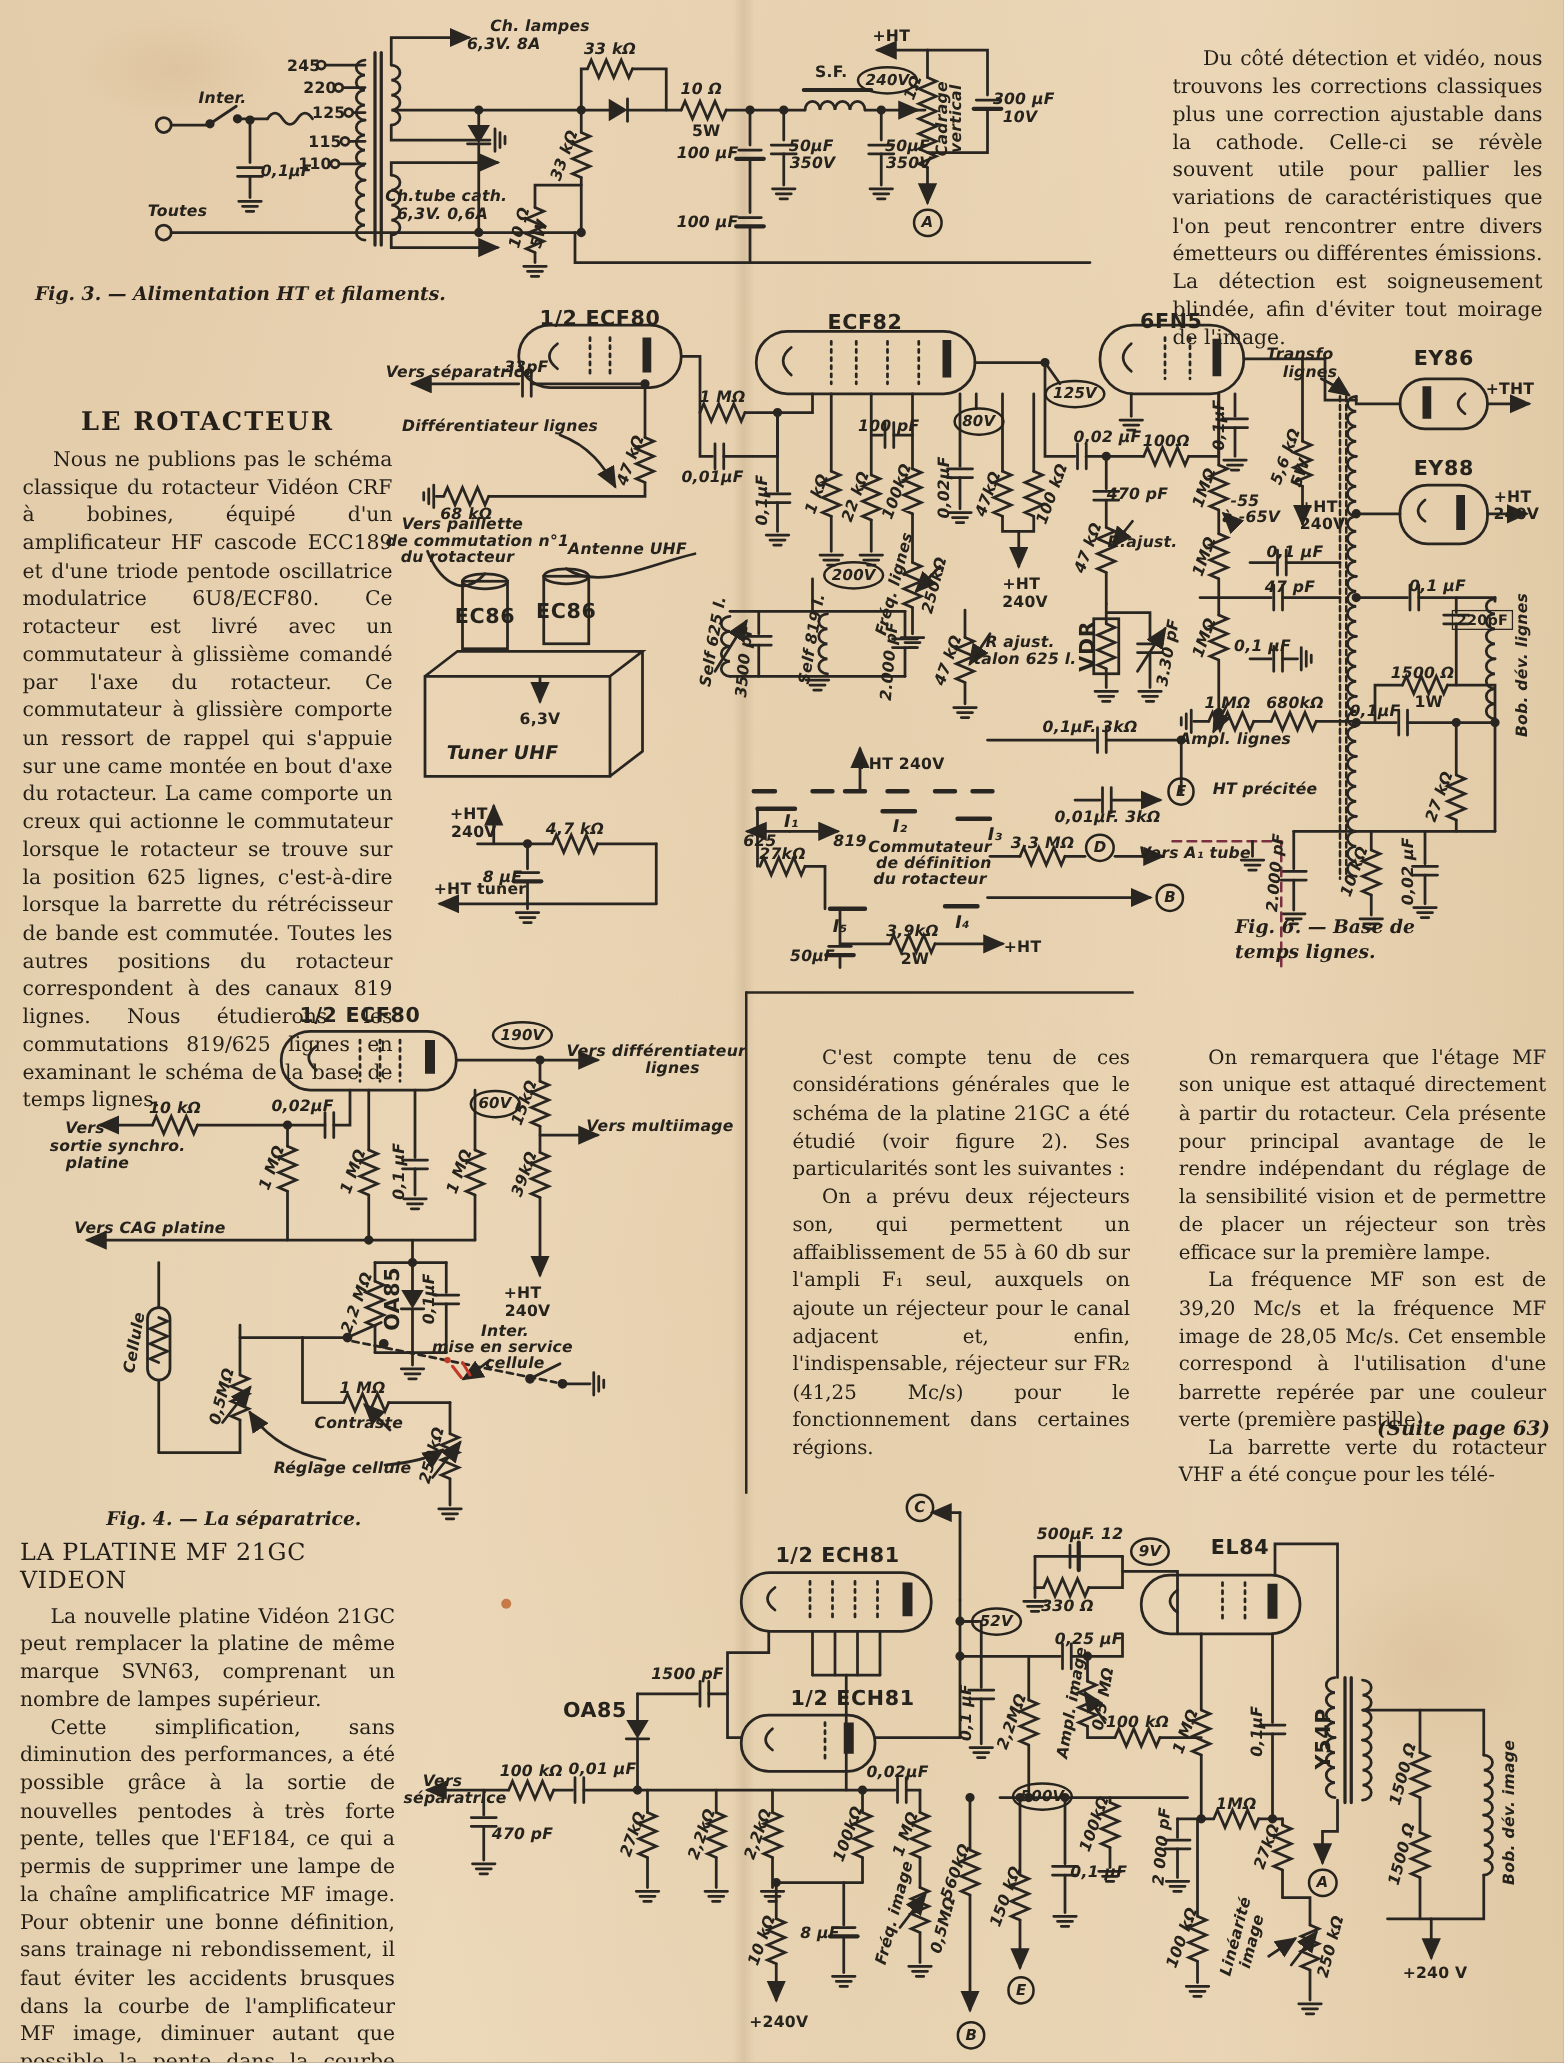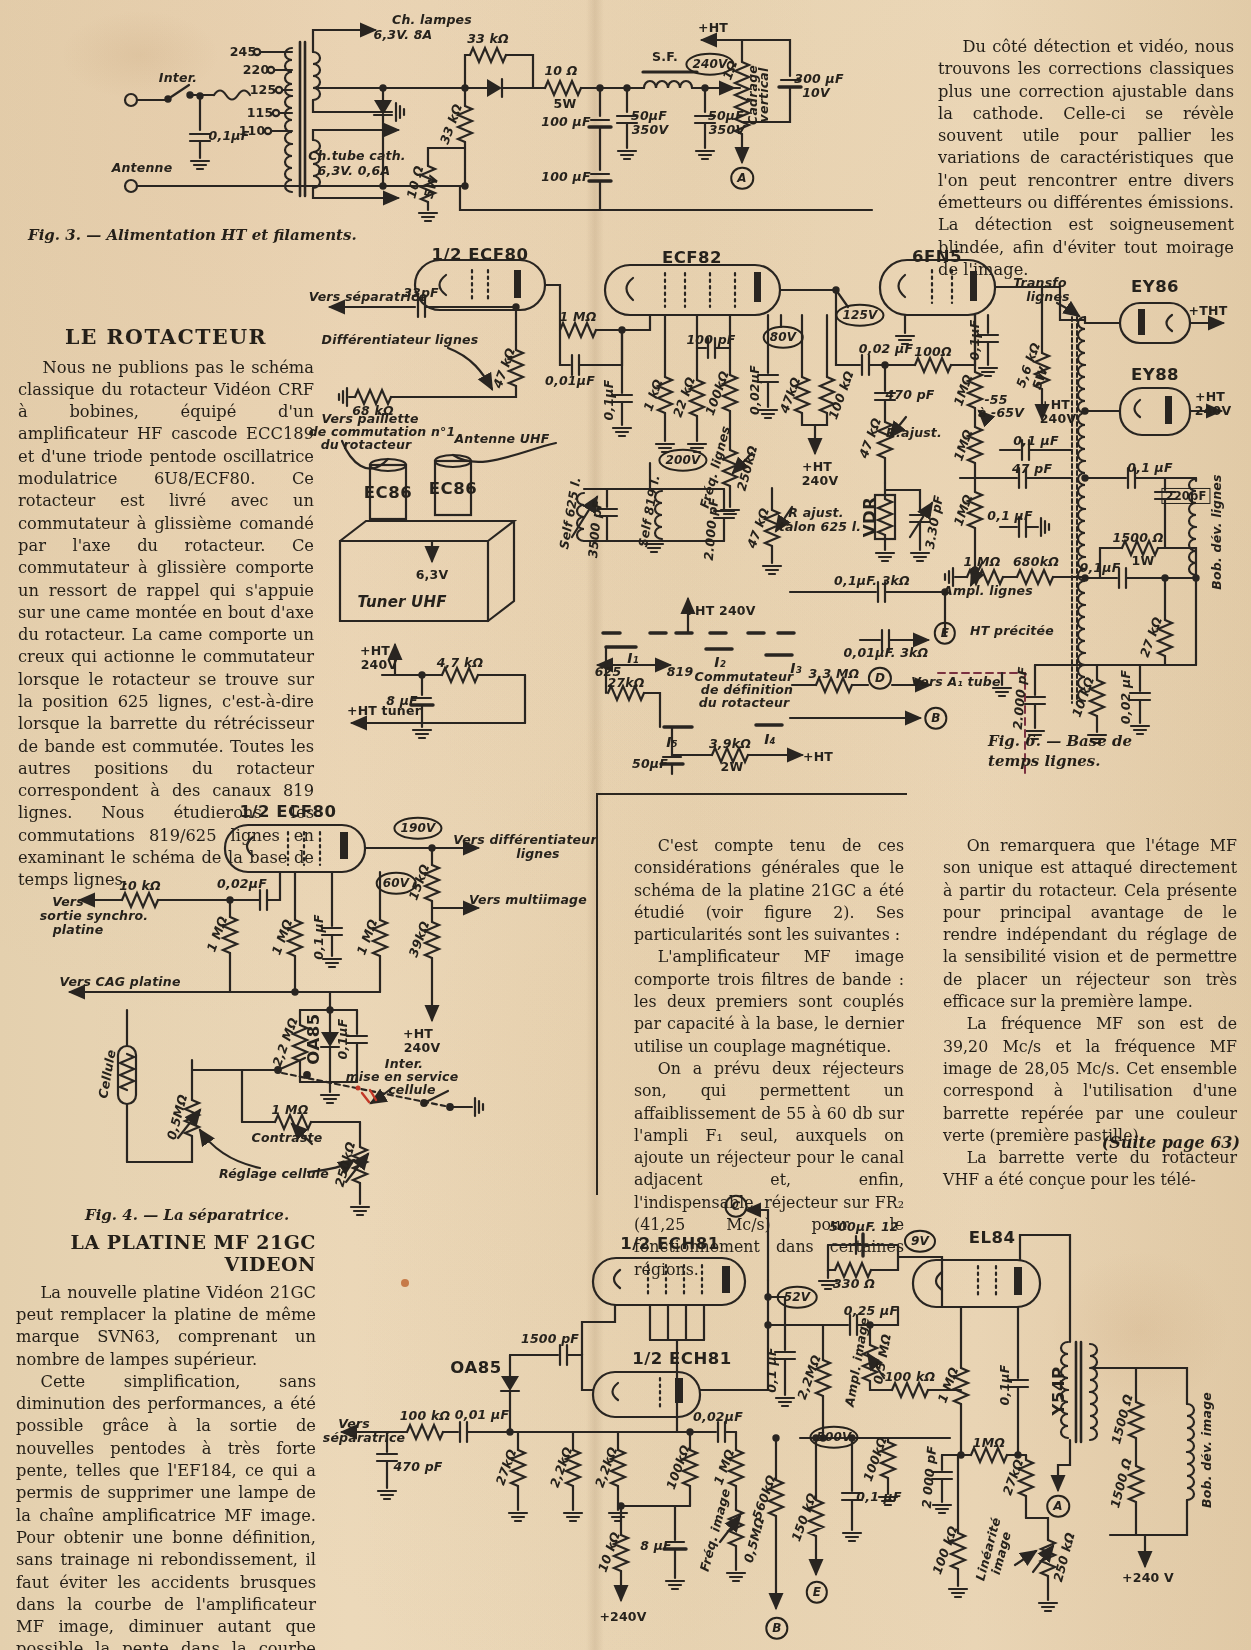--- a/index.html
+++ b/index.html
@@ -10,21 +10,21 @@
       radial-gradient(ellipse at 45% 60%, rgba(200,150,95,.07), transparent 50%),
       radial-gradient(ellipse at 85% 85%, rgba(190,130,80,.08), transparent 48%),
       linear-gradient(90deg,#e4d0ae,#ecd9ba 28%,#e8d5b4 55%,#ecdabb 78%,#e2cdaa);
     font-family:"DejaVu Serif",serif;}
   .fold{position:absolute;top:0;width:18px;height:1650px;pointer-events:none;
     background:linear-gradient(90deg,transparent,rgba(120,90,55,.13),transparent);}
   .stain{position:absolute;border-radius:50%;pointer-events:none;}
   .col{position:absolute;text-align:justify;font-size:16.3px;line-height:22.3px;color:#241f18;}
   .col p{margin:0;text-indent:1.5em;}
   .h1{font-weight:bold;text-align:center;font-size:20.5px;letter-spacing:1.5px;line-height:1.1;}
-  .h2{font-weight:bold;text-align:right;font-size:19px;letter-spacing:.5px;line-height:1.15;}
+  .h2{font-weight:normal;text-align:left;font-size:19px;letter-spacing:.5px;line-height:1.15;}
   .fig-cap{position:absolute;font:italic 700 15px/1.3 "DejaVu Serif",serif;color:#241f18;white-space:normal;}
   .suite{position:absolute;font:italic 700 16px "DejaVu Serif",serif;text-align:right;margin-top:11px;}
   .fig-wrap{position:absolute;}
   .fig-wrap svg{position:absolute;left:0;top:0;overflow:visible;}
   .labels{position:absolute;left:0;top:0;width:100%;height:100%;}
   .lbl{position:absolute;white-space:nowrap;font:italic 700 12.5px/1.05 "DejaVu Sans",sans-serif;
     color:#26221c;letter-spacing:.2px;}
   .lbl.up{font-style:normal;}
   .lbl.big{font-style:normal;font-size:16.5px;letter-spacing:.5px;}
   .lbl.itbig{font-size:15px;}
@@ -161,21 +161,21 @@
         <circle cx="600" cy="88" r="2.6" fill="#292521"></circle>
           <circle cx="627" cy="88" r="2.6" fill="#292521"></circle>
         <circle cx="705" cy="88" r="2.6" fill="#292521"></circle>
           <circle cx="200" cy="96" r="2.6" fill="#292521"></circle>
         <circle cx="383" cy="186" r="2.6" fill="#292521"></circle>
           <circle cx="465" cy="186" r="2.6" fill="#292521"></circle>
       </g>
     </svg>
     <div class="labels">
         <span class="lbl" style="left: 178px; top: 78px; transform: translate(-50%, -50%);">Inter.</span>
-        <span class="lbl" style="left: 142px; top: 168px; transform: translate(-50%, -50%);">Antenne</span>
+        <span class="lbl" style="left: 142px; top: 168px; transform: translate(-50%, -50%);">Toutes</span>
         <span class="lbl" style="left: 229px; top: 136px; transform: translate(-50%, -50%);">0,1µF</span>
         <span class="lbl up" style="left: 243px; top: 52px; transform: translate(-50%, -50%);">245</span>
         <span class="lbl up" style="left: 256px; top: 70px; transform: translate(-50%, -50%);">220</span>
         <span class="lbl up" style="left: 263px; top: 90px; transform: translate(-50%, -50%);">125</span>
         <span class="lbl up" style="left: 260px; top: 113px; transform: translate(-50%, -50%);">115</span>
         <span class="lbl up" style="left: 252px; top: 131px; transform: translate(-50%, -50%);">110</span>
         <span class="lbl" style="left: 400px; top: 20px; transform: translate(-50%, -50%); margin-left: 32px;">Ch. lampes</span>
         <span class="lbl" style="left: 403px; top: 35px; transform: translate(-50%, -50%);">6,3V. 8A</span>
         <span class="lbl" style="left: 357px; top: 156px; transform: translate(-50%, -50%);">Ch.tube cath.</span>
         <span class="lbl" style="left: 354px; top: 171px; transform: translate(-50%, -50%);">6,3V. 0,6A</span>
@@ -772,21 +772,20 @@
         <span class="lbl" style="left: 325px; top: 394px; transform: translate(-50%, -50%) rotate(-75deg);">250kΩ</span>
       </div>
   </div>
   <div class="fig-cap" style="left:85px;top:1206px;width:320px">Fig. 4. — La séparatrice.</div>
 
   <div class="rule" style="left:597px;top:793px;width:310px;height:2px"></div>
   <div class="rule" style="left:596px;top:793px;width:2px;height:402px"></div>
 
   <div class="col" style="left:634px;top:835px;width:270px;font-size:15.8px">
     <p>C'est compte tenu de ces considérations générales que le schéma de la platine 21GC a été étudié (voir figure 2). Ses particularités sont les suivantes :</p>
-    <p>L'amplificateur MF image comporte trois filtres de bande : les deux premiers sont couplés par capacité à la base, le dernier utilise un couplage magnétique.</p>
     <p>On a prévu deux réjecteurs son, qui permettent un affaiblissement de 55 à 60 db sur l'ampli F₁ seul, auxquels on ajoute un réjecteur pour le canal adjacent et, enfin, l'indispensable, réjecteur sur FR₂ (41,25 Mc/s) pour le fonctionnement dans certaines régions.</p>
   </div>
 
   <div class="col" style="left:943px;top:835px;width:294px;font-size:15.8px">
     <p>On remarquera que l'étage MF son unique est attaqué directement à partir du rotacteur. Cela présente pour principal avantage de le rendre indépendant du réglage de la sensibilité vision et de permettre de placer un réjecteur son très efficace sur la première lampe.</p>
     <p>La fréquence MF son est de 39,20 Mc/s et la fréquence MF image de 28,05 Mc/s. Cet ensemble correspond à l'utilisation d'une barrette repérée par une couleur verte (première pastille).</p>
     <p>La barrette verte du rotacteur VHF a été conçue pour les télé-</p>
   </div>
   <div class="suite" style="left:1040px;top:1122px;width:200px">(Suite page 63)</div>
 

